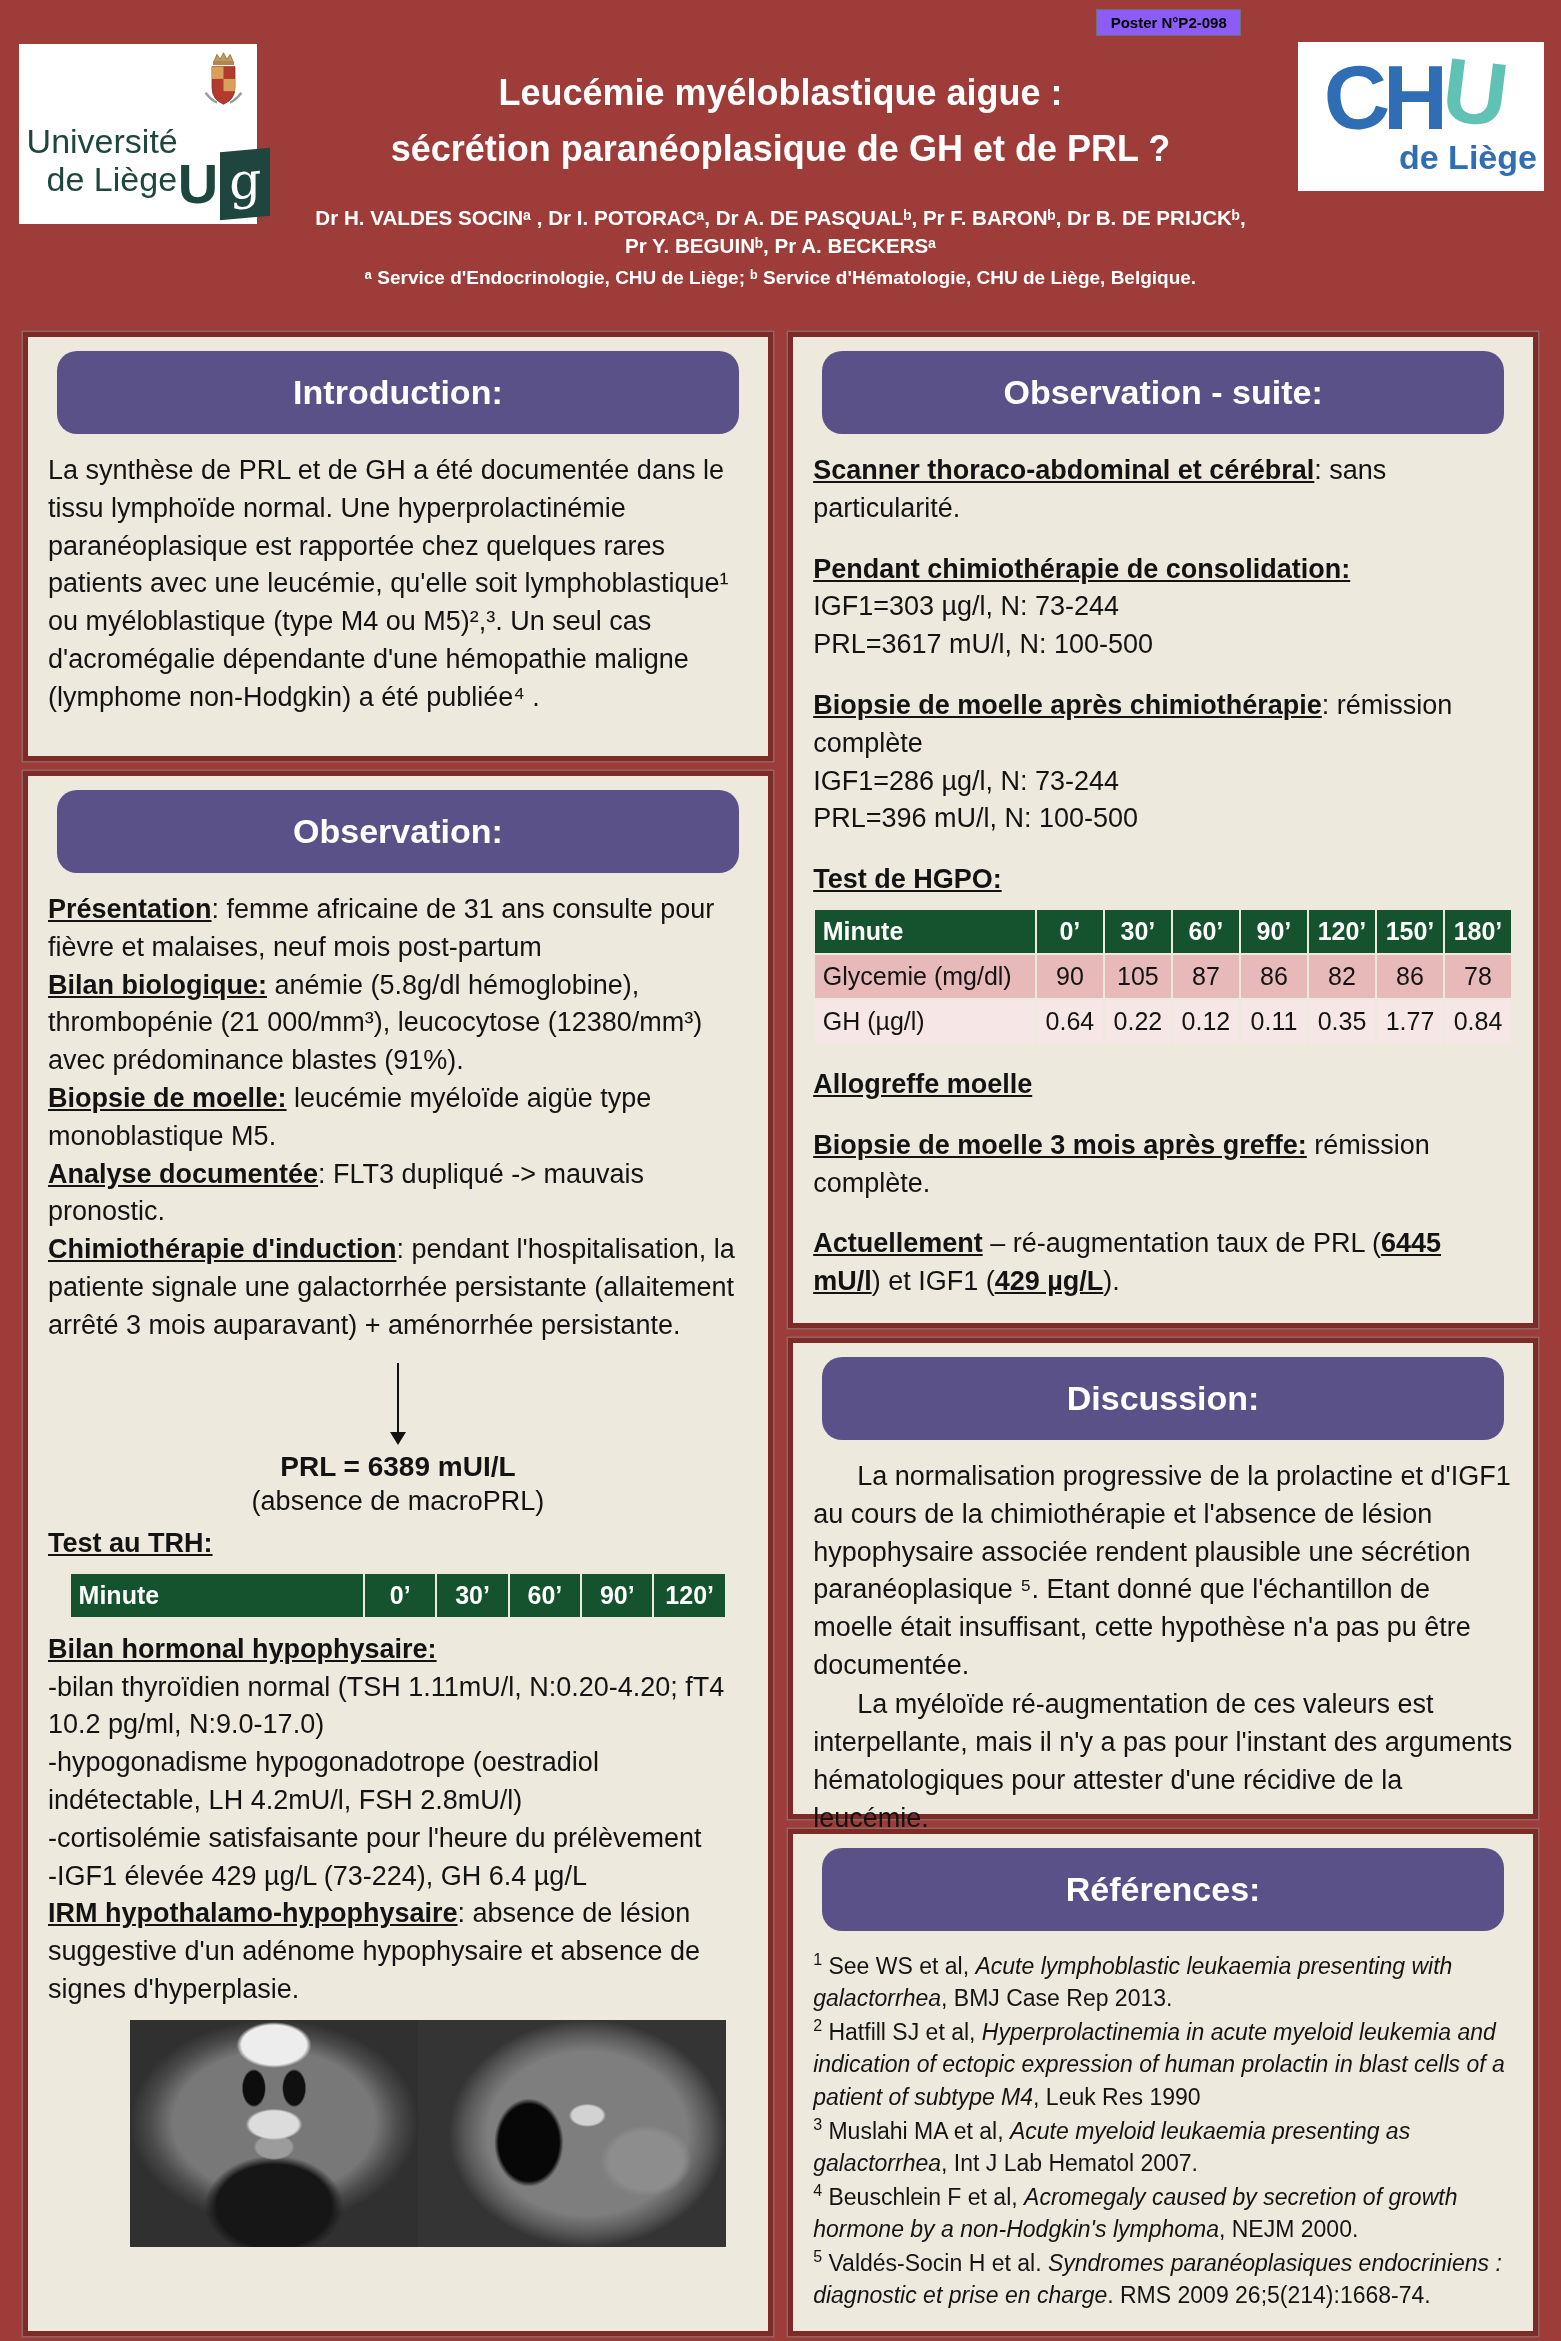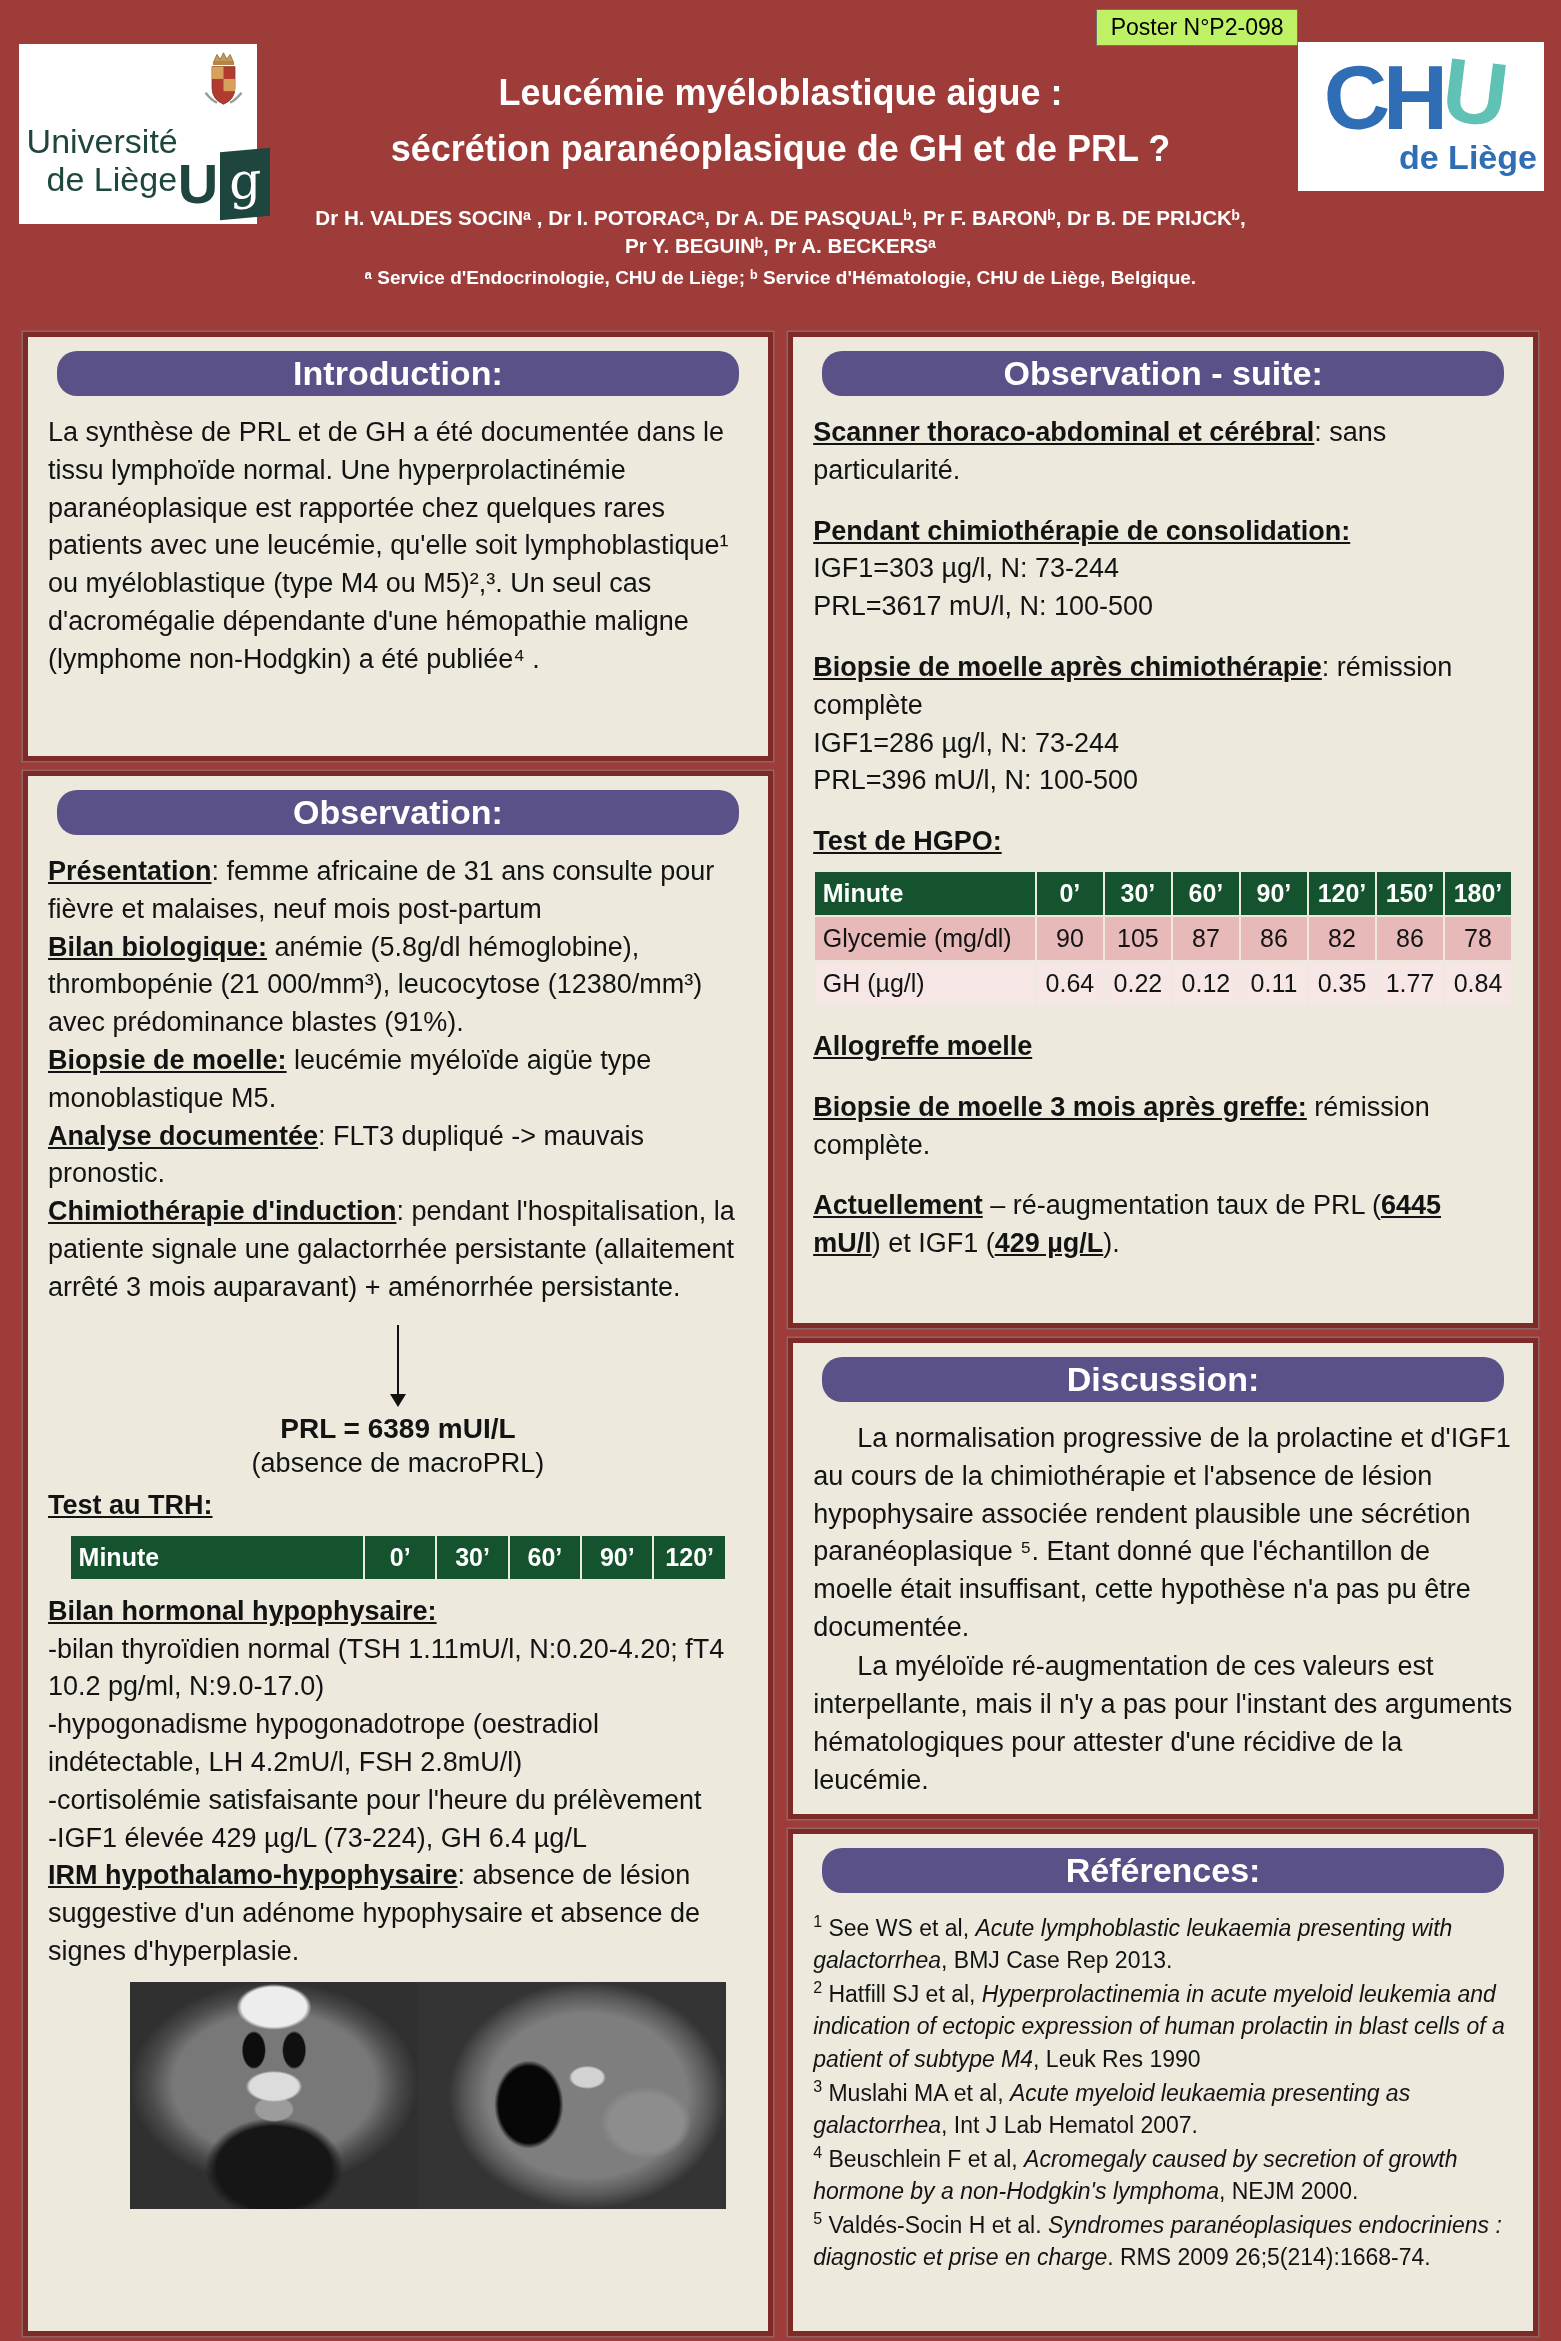--- a/index.html
+++ b/index.html
@@ -1,21 +1,21 @@
 <!DOCTYPE html>
 <html style="font-size:12.2px"><head>
 <meta charset="utf-8">
 <style>
   html,body{margin:0;padding:0;background:#555;}
   .poster{position:relative;width:1561px;height:2342px;background:#9E3C39;
           font-family:"Liberation Sans",sans-serif;color:#131313;overflow:hidden;}
 
   
-  .badge{position:absolute;top:9.2px;left:1096px;background:#bef264;border:1.5px solid #707070;
-         padding:3.8px 13.7px;font-weight:normal;font-size:23px;color:#000;}
+  .badge{position:absolute;top:9.2px;left:1096px;background:#8b5cf6;border:1.5px solid #707070;
+         padding:3.8px 13.7px;font-weight:bold;font-size:15px;color:#000;}
   .ulg-logo{position:absolute;left:19px;top:44px;width:238px;height:180px;background:#fff;
             display:flex;align-items:flex-end;justify-content:space-between;padding:6.1px 7.6px;box-sizing:border-box;}
   .ulg-text{color:#1E463E;font-size:34px;line-height:1.12;font-weight:500;padding-bottom:20px;}
   .ulg-text div:last-child{padding-left:20px;}
   .ulg-right{display:flex;flex-direction:column;align-items:center;height:100%;justify-content:space-between;}
   .ulg-mark{display:flex;align-items:center;}
   .ulg-mark .u{color:#1E463E;font-weight:900;font-size:56px;line-height:1;}
   .ulg-mark .g{background:#1E463E;color:#fff;font-family:"DejaVu Serif",serif;font-size:50px;line-height:1;
                padding:6.1px 9.2px 12.2px;margin-left:1.5px;transform:skewY(-5deg);}
   .titles{position:absolute;left:282px;right:282px;top:75px;text-align:center;color:#fff;font-weight:bold;}
@@ -29,21 +29,21 @@
   .chu-letters .c{display:inline-block;transform:rotate(-6deg);}
   .chu-letters .u{color:#5FC2B4;display:inline-block;transform:rotate(7deg) translateY(-6.1px);}
   .chu-sub{position:absolute;bottom:13.7px;left:101px;color:#2F6DB5;font-weight:bold;font-size:34px;}
 
   
   .cols{position:absolute;top:332px;left:23px;right:23px;bottom:6.1px;display:flex;gap:15.3px;}
   .col{flex:1;display:flex;flex-direction:column;gap:10px;min-width:0;}
   .box{background:#EDE9DC;border:5.3px solid #7E2B28;box-shadow:0 0 0 1.5px rgba(135,135,135,.55);
        padding:4.6px 20px 10.7px;box-sizing:border-box;}
   .pill{background:#5B5189;border-radius:20px;color:#fff;font-weight:bold;font-size:34px;
-        text-align:center;padding:3px 0;margin:9.2px 9.2px 18.3px;}
+        text-align:center;padding:22px 0;margin:9.2px 9.2px 18.3px;}
   .intro-box{height:429px;flex:none;}
   .obs-box{flex:1;}
   .suite-box{height:996px;flex:none;}
   .disc-box{height:481px;flex:none;}
   .refs-box{flex:1;}
 
   .bodytext{font-size:27px;line-height:1.40;}
   .b{font-weight:bold;text-decoration:underline;}
   .grp{font-size:27px;line-height:1.40;margin-bottom:23px;}
 

